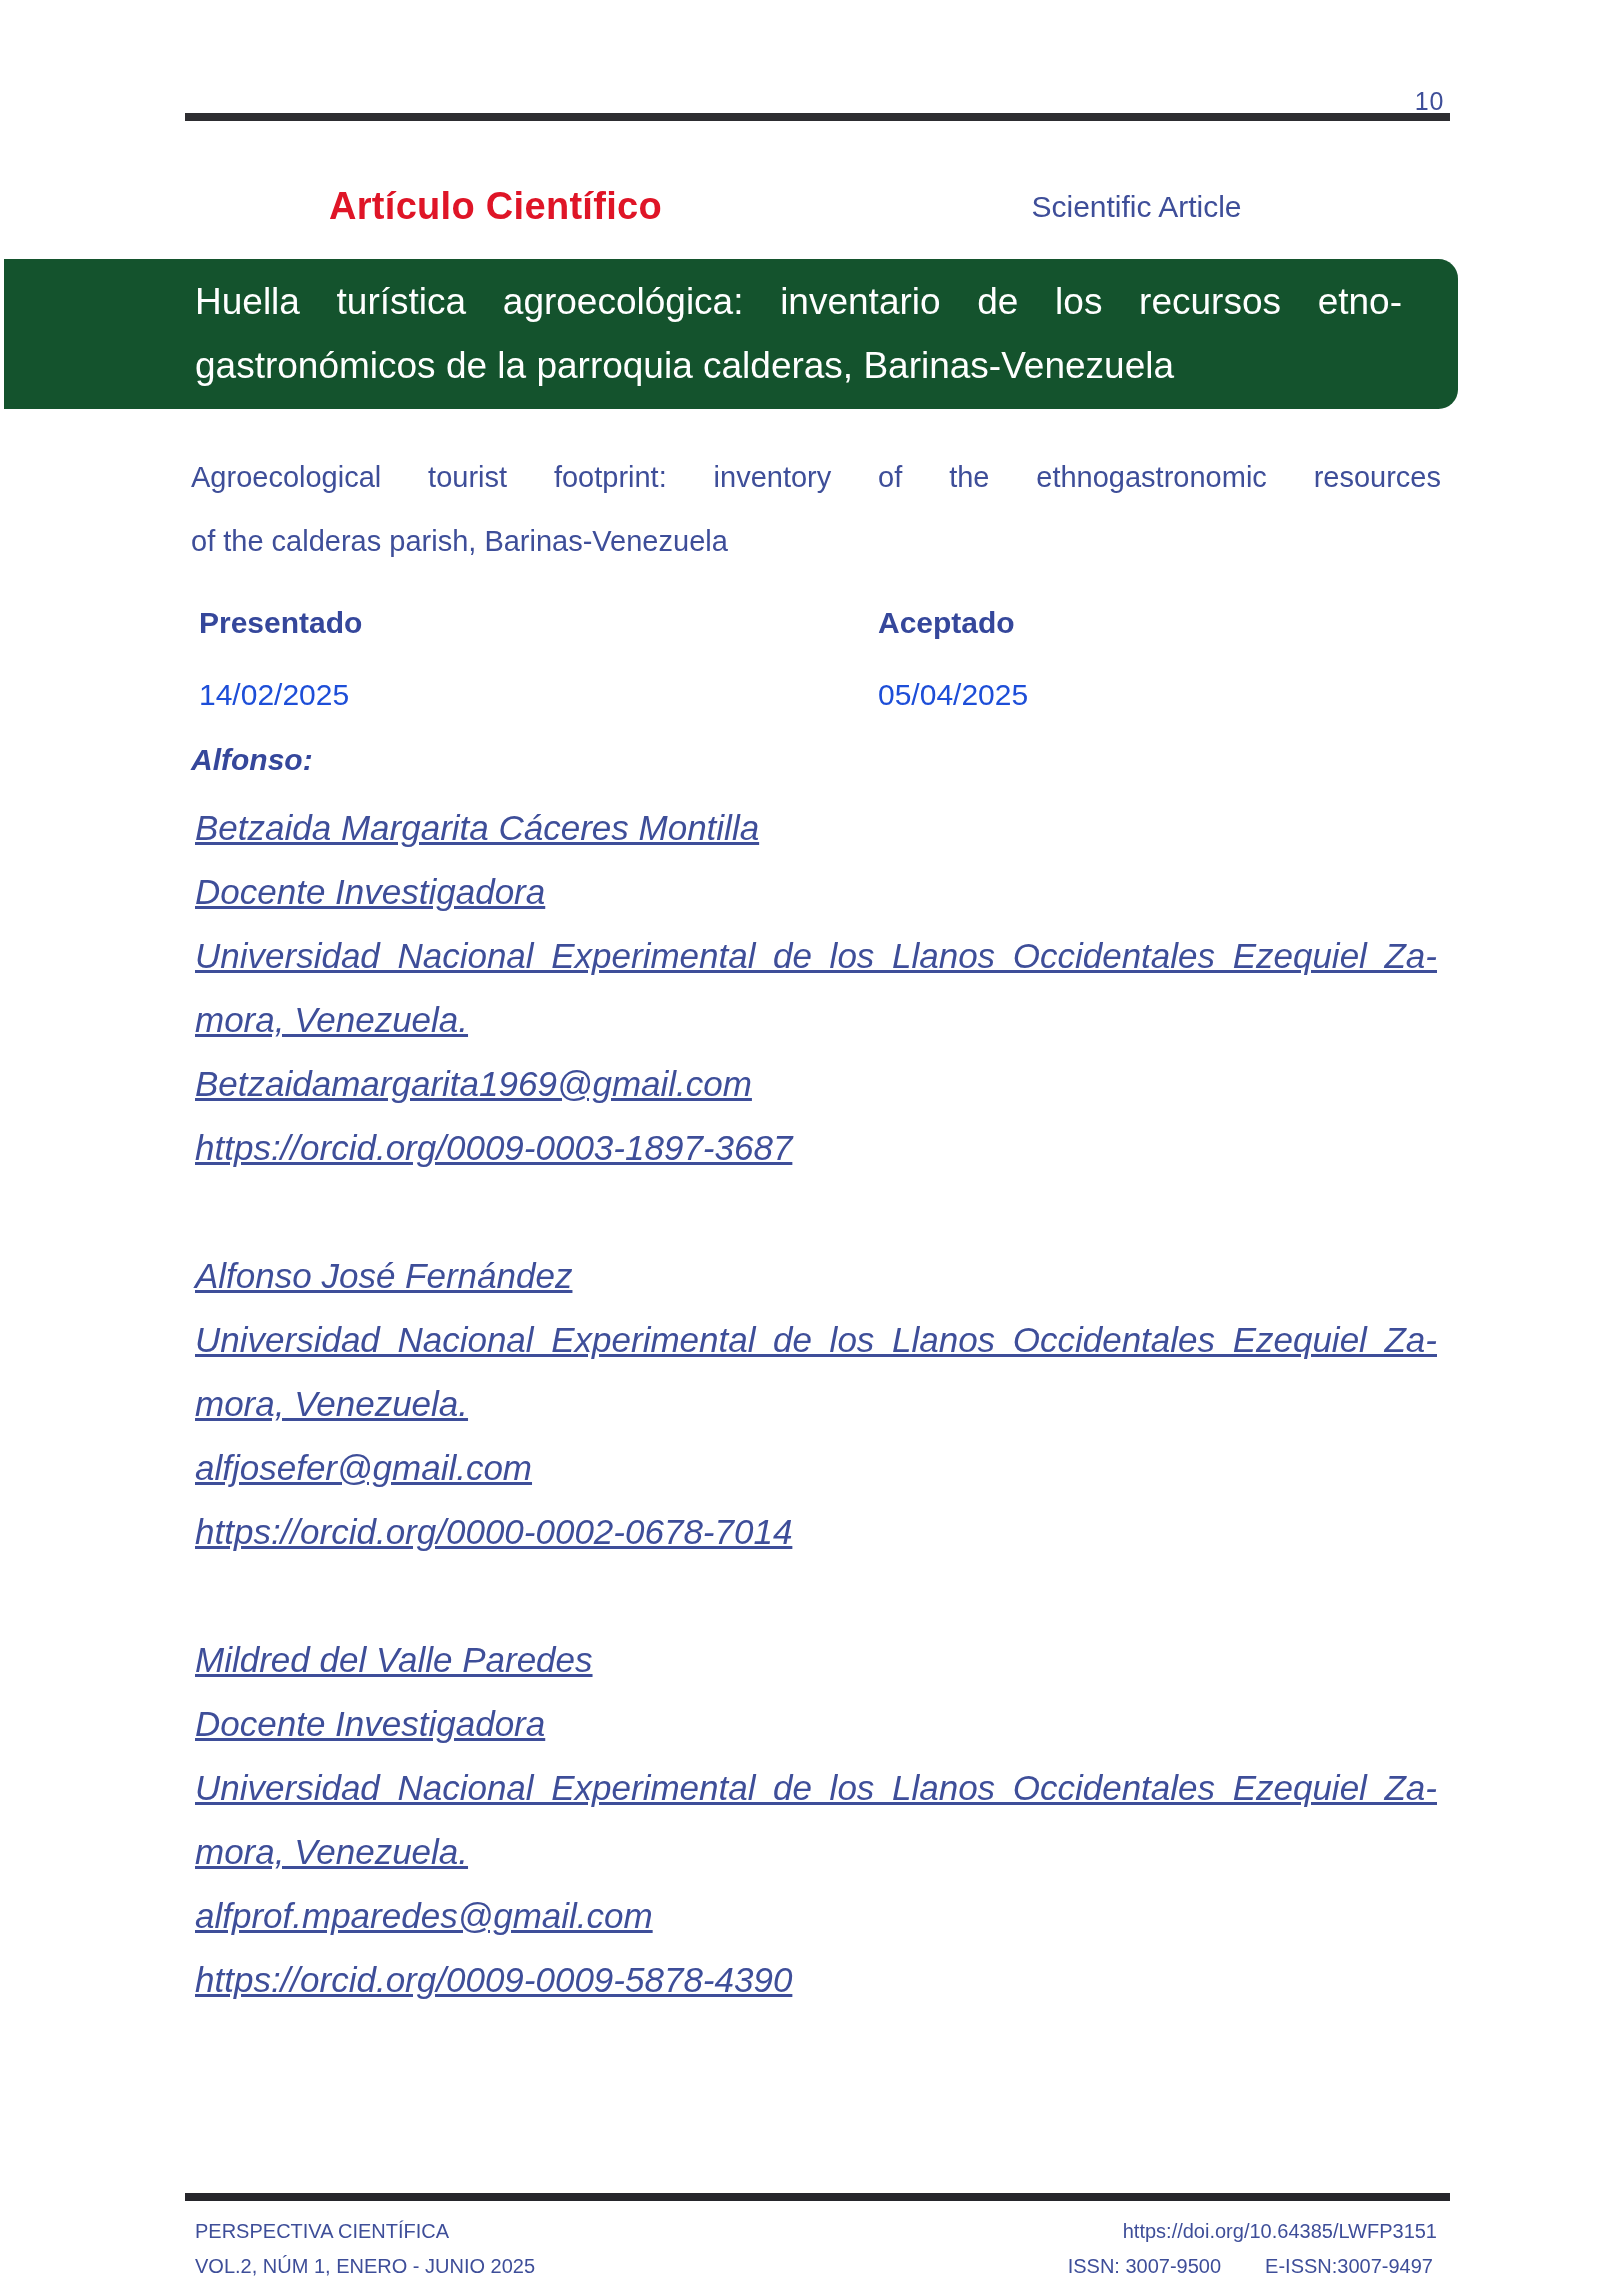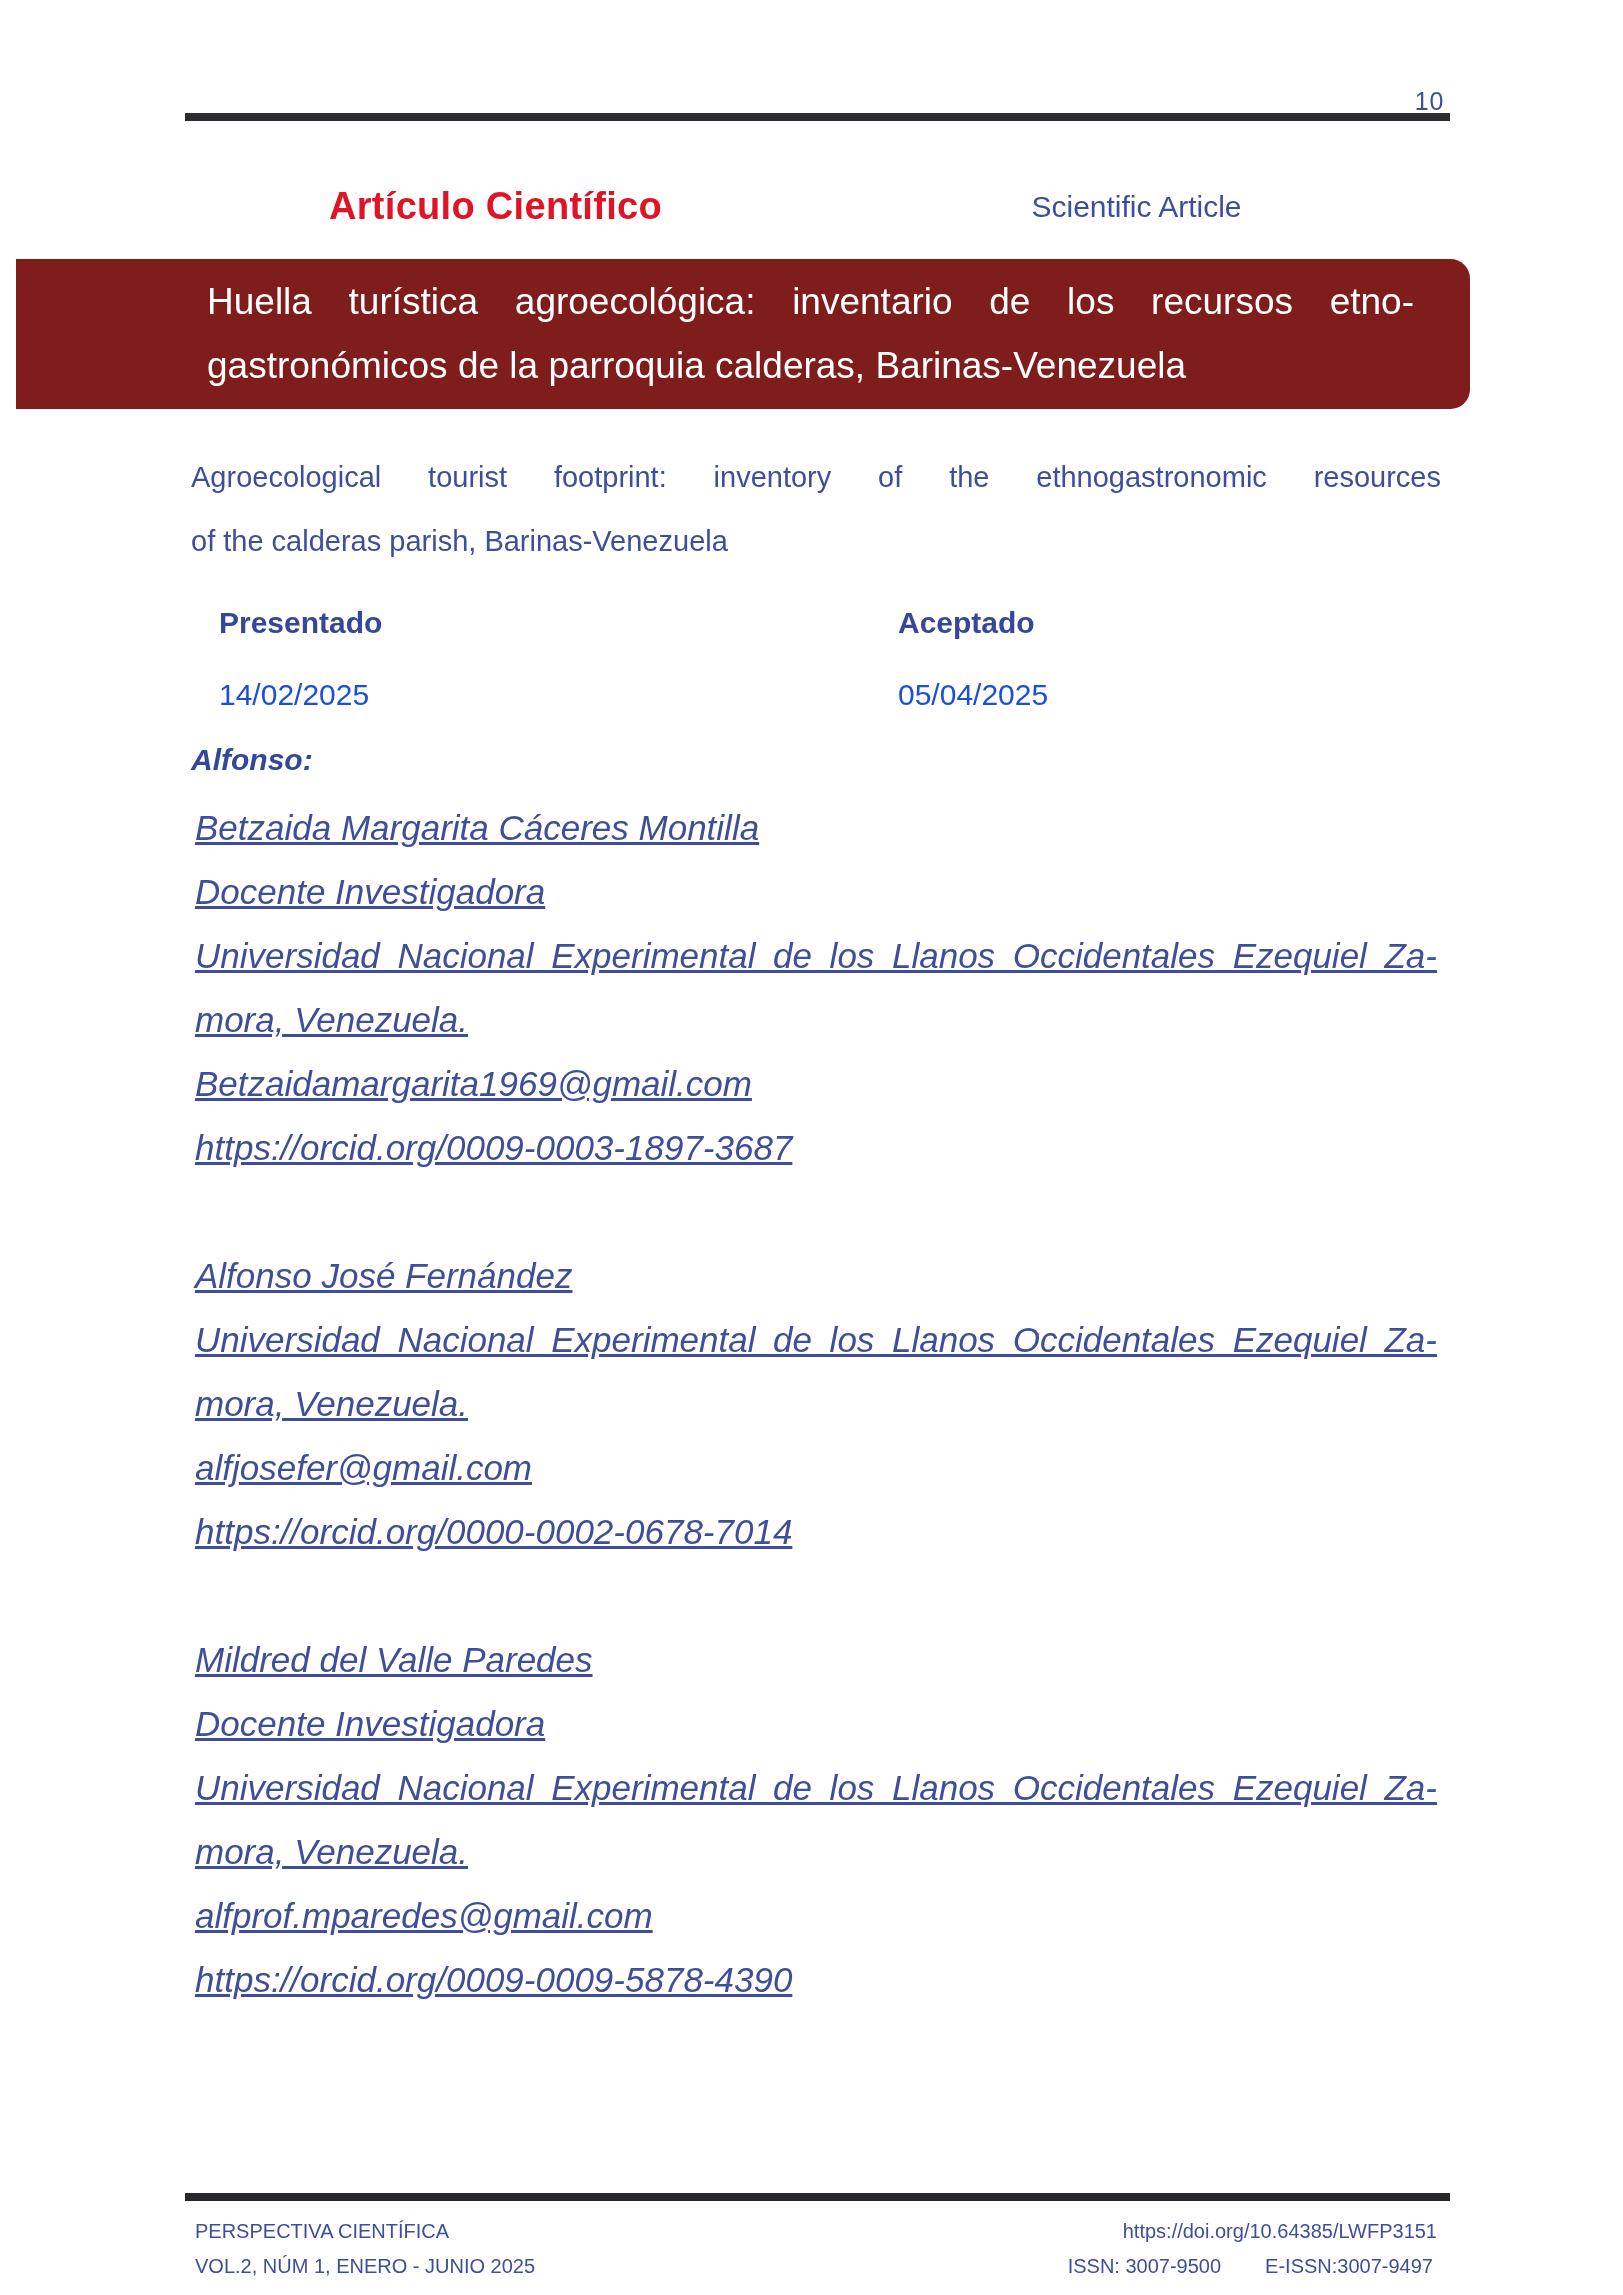--- a/index.html
+++ b/index.html
@@ -52,24 +52,24 @@
   .type-en {
     font-size: 30px;
     font-weight: 400;
     color: #3E4E99;
   }
 
   
   .banner {
     position: absolute;
     top: 255px;
-    left: 12px;
+    left: 0;
     width: 1454px;
     height: 150px;
-    background: #7f1d1d;
+    background: #14532d;
     border-radius: 0 19.6px 19.6px 0;
     display: flex;
     flex-direction: column;
     justify-content: center;
     padding-left: 187px;
     padding-right: 52px;
   }
   .banner .line {
     color: #ffffff;
     font-size: 37px;
@@ -97,21 +97,21 @@
     color: #3E4E99;
   }
 
   
   .dates {
     position: absolute;
     top: 579px;
     left: 179px;
     width: 1266px;
   }
-  .dates .row { display: flex; margin-left: 20px; }
+  .dates .row { display: flex; }
   .dates .col-left { width: 679px; }
   .dates .label {
     font-size: 30px;
     font-weight: bold;
     line-height: 56px;
     color: #35479B;
   }
   .dates .value {
     font-size: 30px;
     line-height: 56px;

